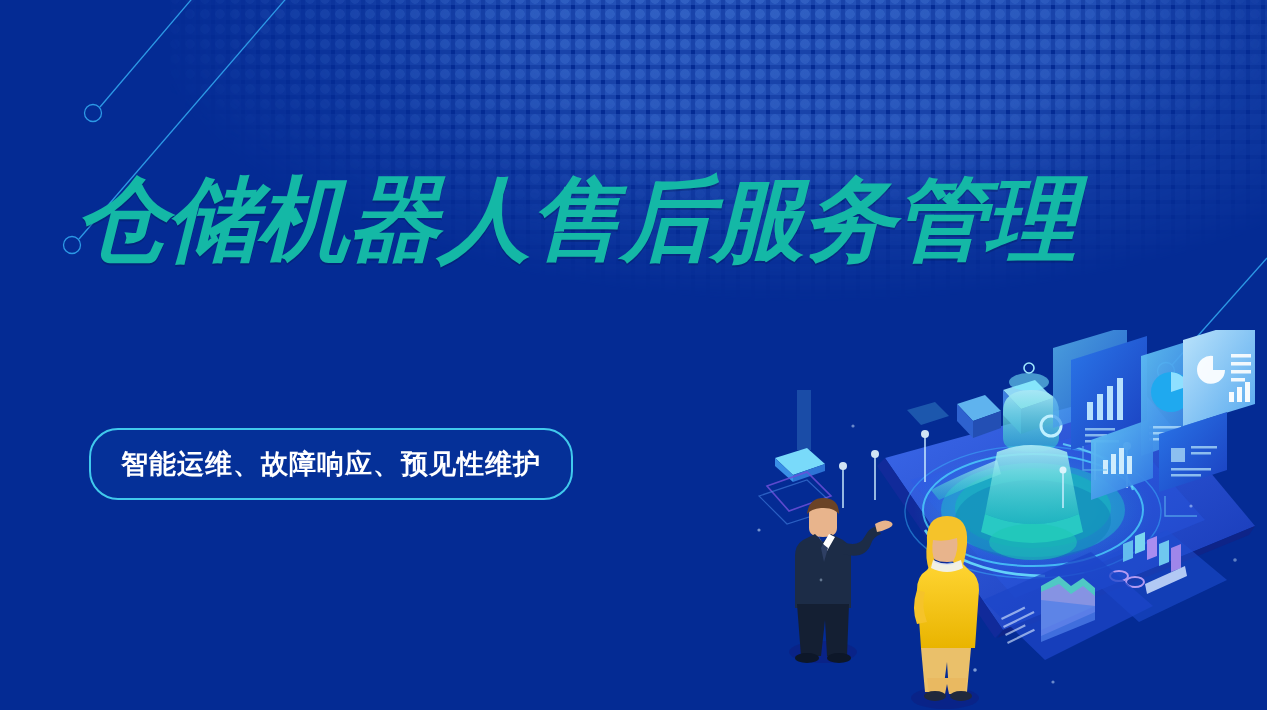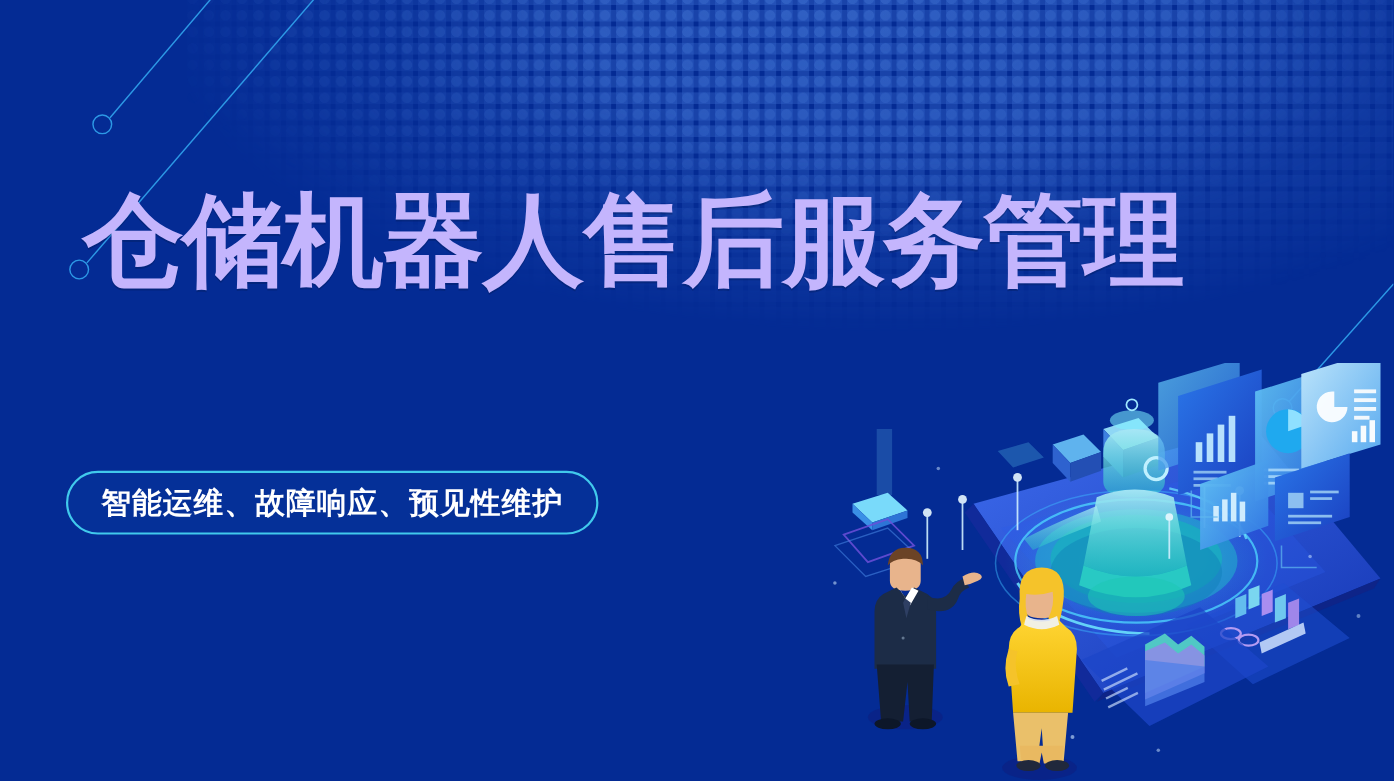--- a/index.html
+++ b/index.html
@@ -28,28 +28,29 @@
     mask-image: radial-gradient(ellipse 680px 270px at 50% 0%, #000 0%, rgba(0,0,0,.5) 55%, rgba(0,0,0,0) 90%);
     pointer-events:none;
   }
 
   
   .deco{ position:absolute; inset:0; pointer-events:none; }
 
   
   .title-block{ position:absolute; left:75px; top:160px; width:1130px; }
   .title-line{
-    color:#c4b5fd; font-weight:bold; font-size:92px; line-height:118px;
+    color:#14b8a6; font-weight:bold; font-size:92px; line-height:118px;
     letter-spacing:-1px; white-space:nowrap;
     text-shadow:0 2px 0 rgba(2,20,70,.28);
+    font-style:italic;
   }
 
   .badge{
-    position:absolute; left:60px; top:428px;
-    height:58px; padding:0 30px;
+    position:absolute; left:89px; top:428px;
+    height:72px; padding:0 30px;
     display:flex; align-items:center; justify-content:flex-start;
     border:2.5px solid #41c9ec; border-radius:29px;
     background:rgba(10,56,160,.35);
   }
   .badge-text{
     color:#fff; font-size:27px; font-weight:bold; letter-spacing:1px; white-space:nowrap;
   }
 
   
   .illus{ position:absolute; left:735px; top:330px; width:532px; height:380px; }

